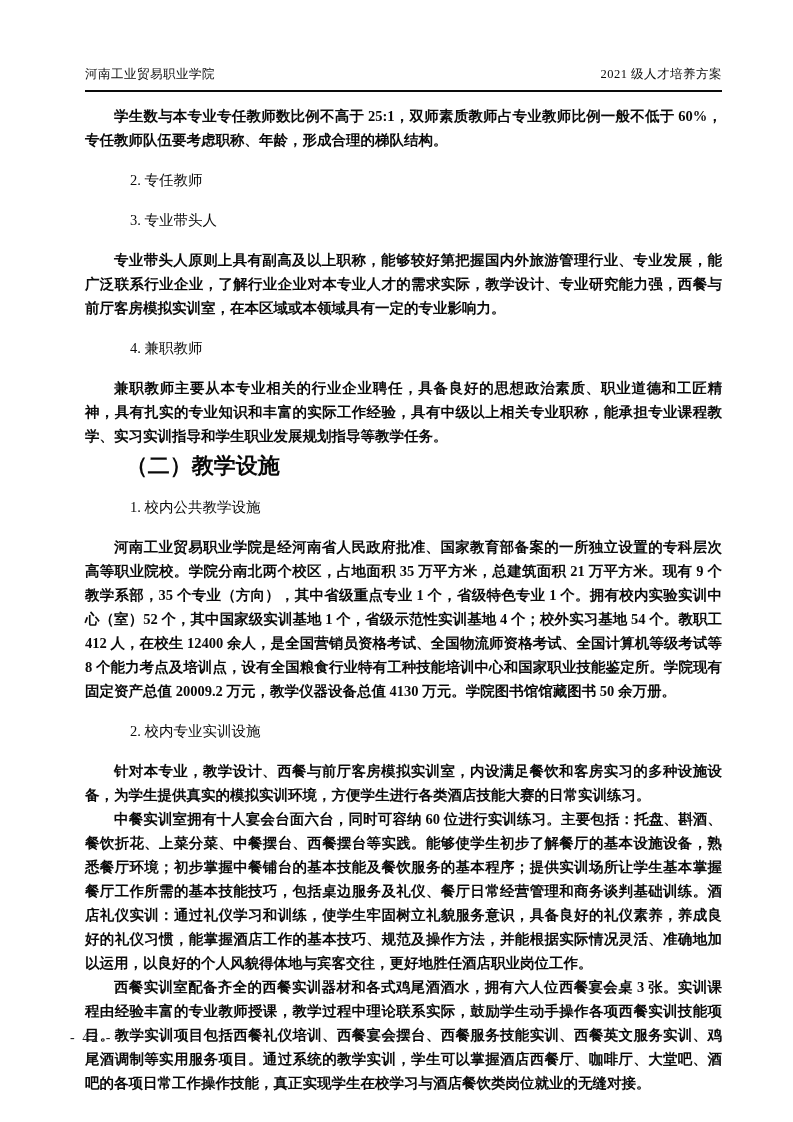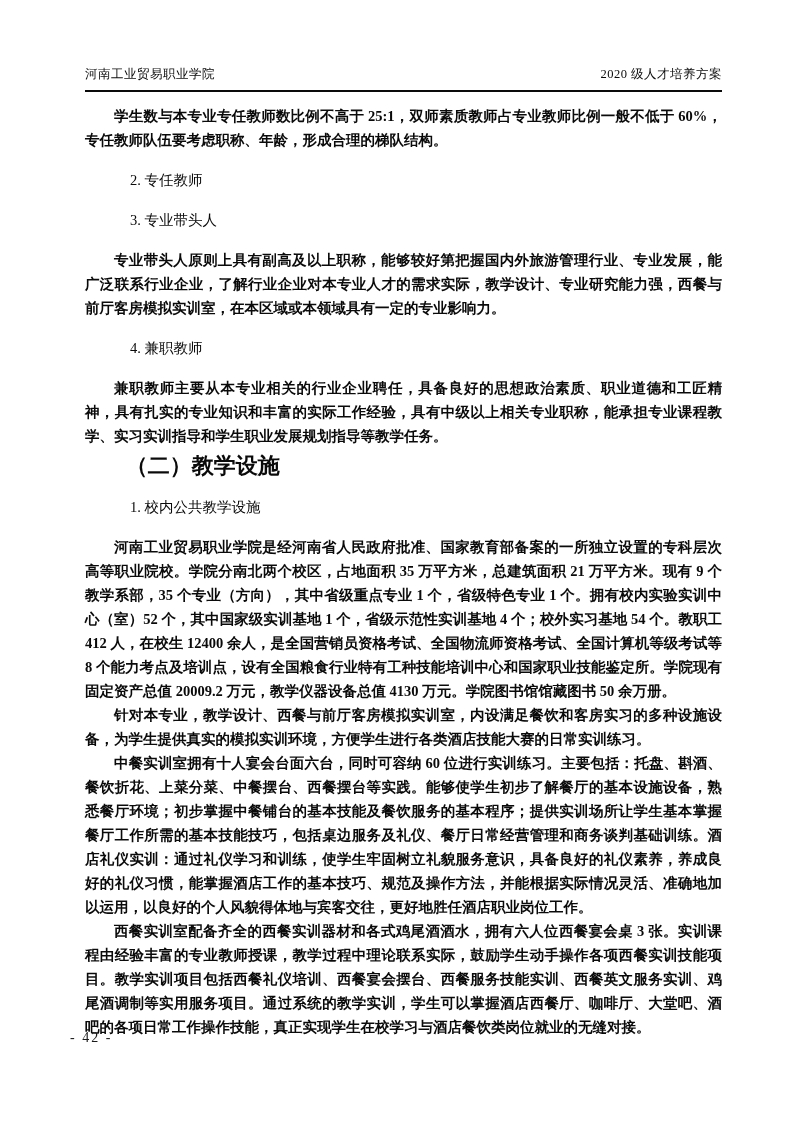--- a/index.html
+++ b/index.html
@@ -67,33 +67,34 @@
     font-family: Liberation Serif, serif;
   }
 </style>
 </head>
 <body>
 
 <div class="page">
 
   <div class="page-header">
     <span>河南工业贸易职业学院</span>
-    <span>2020 级人才培养方案</span>
+    <span>2021 级人才培养方案</span>
   </div>
 
   <div class="doc-body">
     <p class="para">学生数与本专业专任教师数比例不高于 25:1，双师素质教师占专业教师比例一般不低于 60%，专任教师队伍要考虑职称、年龄，形成合理的梯队结构。</p>
     <p class="sub">2. 专任教师</p>
     <p class="sub">3. 专业带头人</p>
     <p class="para">专业带头人原则上具有副高及以上职称，能够较好第把握国内外旅游管理行业、专业发展，能广泛联系行业企业，了解行业企业对本专业人才的需求实际，教学设计、专业研究能力强，西餐与前厅客房模拟实训室，在本区域或本领域具有一定的专业影响力。</p>
     <p class="sub">4. 兼职教师</p>
     <p class="para">兼职教师主要从本专业相关的行业企业聘任，具备良好的思想政治素质、职业道德和工匠精神，具有扎实的专业知识和丰富的实际工作经验，具有中级以上相关专业职称，能承担专业课程教学、实习实训指导和学生职业发展规划指导等教学任务。</p>
     <p class="sec-heading">（二）教学设施</p>
     <p class="sub">1. 校内公共教学设施</p>
     <p class="para">河南工业贸易职业学院是经河南省人民政府批准、国家教育部备案的一所独立设置的专科层次高等职业院校。学院分南北两个校区，占地面积 35 万平方米，总建筑面积 21 万平方米。现有 9 个教学系部，35 个专业（方向），其中省级重点专业 1 个，省级特色专业 1 个。拥有校内实验实训中心（室）52 个，其中国家级实训基地 1 个，省级示范性实训基地 4 个；校外实习基地 54 个。教职工 412 人，在校生 12400 余人，是全国营销员资格考试、全国物流师资格考试、全国计算机等级考试等 8 个能力考点及培训点，设有全国粮食行业特有工种技能培训中心和国家职业技能鉴定所。学院现有固定资产总值 20009.2 万元，教学仪器设备总值 4130 万元。学院图书馆馆藏图书 50 余万册。</p>
+    <p class="sub">2. 校内专业实训设施</p>
     <p class="para">针对本专业，教学设计、西餐与前厅客房模拟实训室，内设满足餐饮和客房实习的多种设施设备，为学生提供真实的模拟实训环境，方便学生进行各类酒店技能大赛的日常实训练习。</p>
     <p class="para">中餐实训室拥有十人宴会台面六台，同时可容纳 60 位进行实训练习。主要包括：托盘、斟酒、餐饮折花、上菜分菜、中餐摆台、西餐摆台等实践。能够使学生初步了解餐厅的基本设施设备，熟悉餐厅环境；初步掌握中餐铺台的基本技能及餐饮服务的基本程序；提供实训场所让学生基本掌握餐厅工作所需的基本技能技巧，包括桌边服务及礼仪、餐厅日常经营管理和商务谈判基础训练。酒店礼仪实训：通过礼仪学习和训练，使学生牢固树立礼貌服务意识，具备良好的礼仪素养，养成良好的礼仪习惯，能掌握酒店工作的基本技巧、规范及操作方法，并能根据实际情况灵活、准确地加以运用，以良好的个人风貌得体地与宾客交往，更好地胜任酒店职业岗位工作。</p>
     <p class="para">西餐实训室配备齐全的西餐实训器材和各式鸡尾酒酒水，拥有六人位西餐宴会桌 3 张。实训课程由经验丰富的专业教师授课，教学过程中理论联系实际，鼓励学生动手操作各项西餐实训技能项目。教学实训项目包括西餐礼仪培训、西餐宴会摆台、西餐服务技能实训、西餐英文服务实训、鸡尾酒调制等实用服务项目。通过系统的教学实训，学生可以掌握酒店西餐厅、咖啡厅、大堂吧、酒吧的各项日常工作操作技能，真正实现学生在校学习与酒店餐饮类岗位就业的无缝对接。</p>
   </div>
 
   <div class="page-footer">- 42 -</div>
 
 </div>
 
 </body></html>

